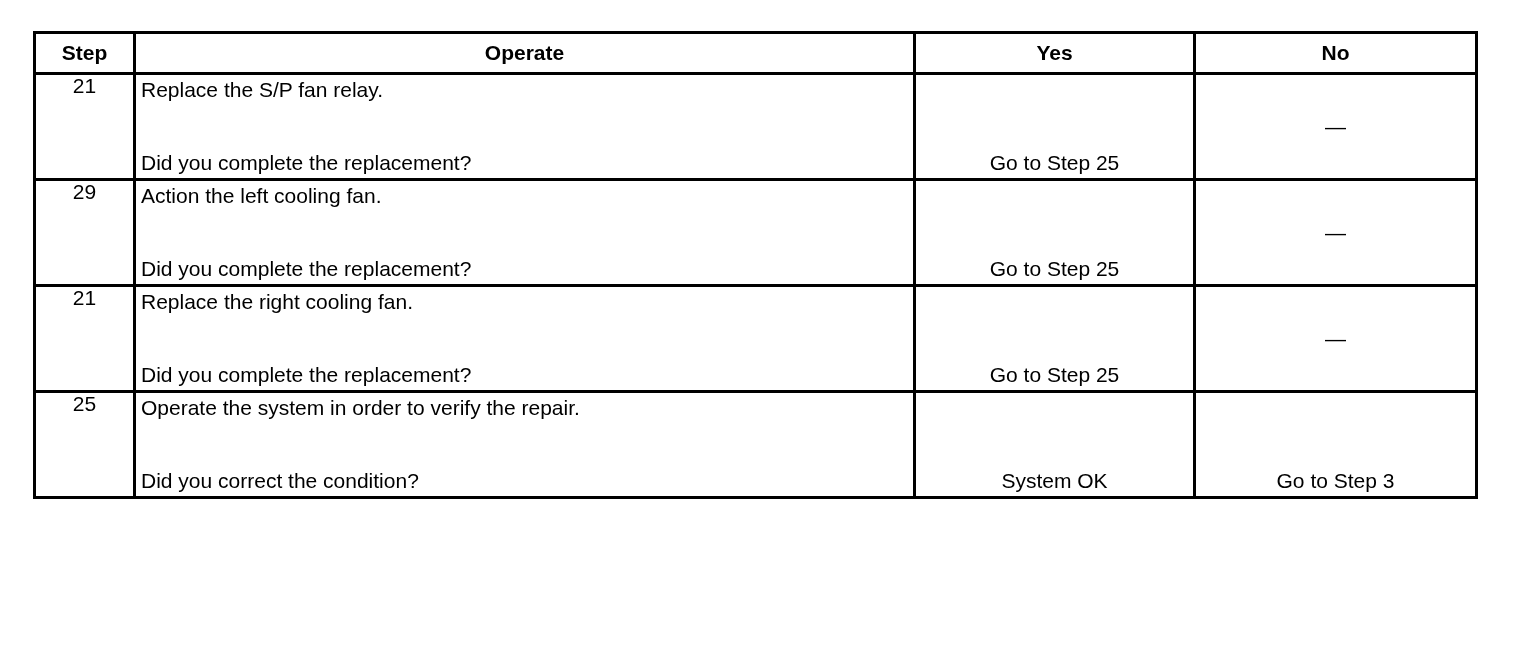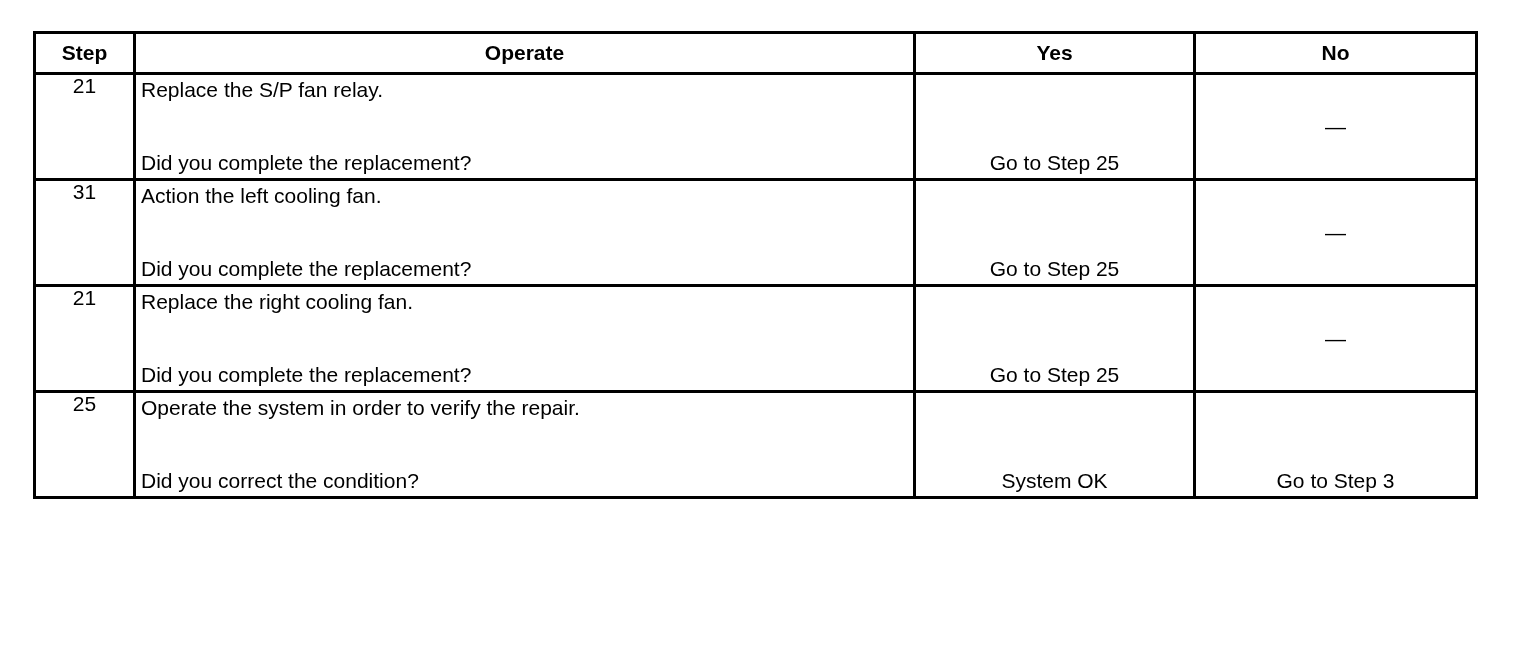--- a/index.html
+++ b/index.html
@@ -175,21 +175,21 @@
         </td>
         <td class="cell-no">
           <div class="branch-inner">
             <div class="branch-dash">—</div>
           </div>
         </td>
       </tr>
 
 
       <tr class="step-row">
-        <td class="cell-step">31</td>
+        <td class="cell-step">29</td>
         <td class="cell-action">
           <div class="action-inner">
             <div class="action-top">Action the left cooling fan.</div>
             <div class="action-bottom">Did you complete the replacement?</div>
           </div>
         </td>
         <td class="cell-yes">
           <div class="branch-inner">
             <div class="branch-bottom">Go to Step 25</div>
           </div>

